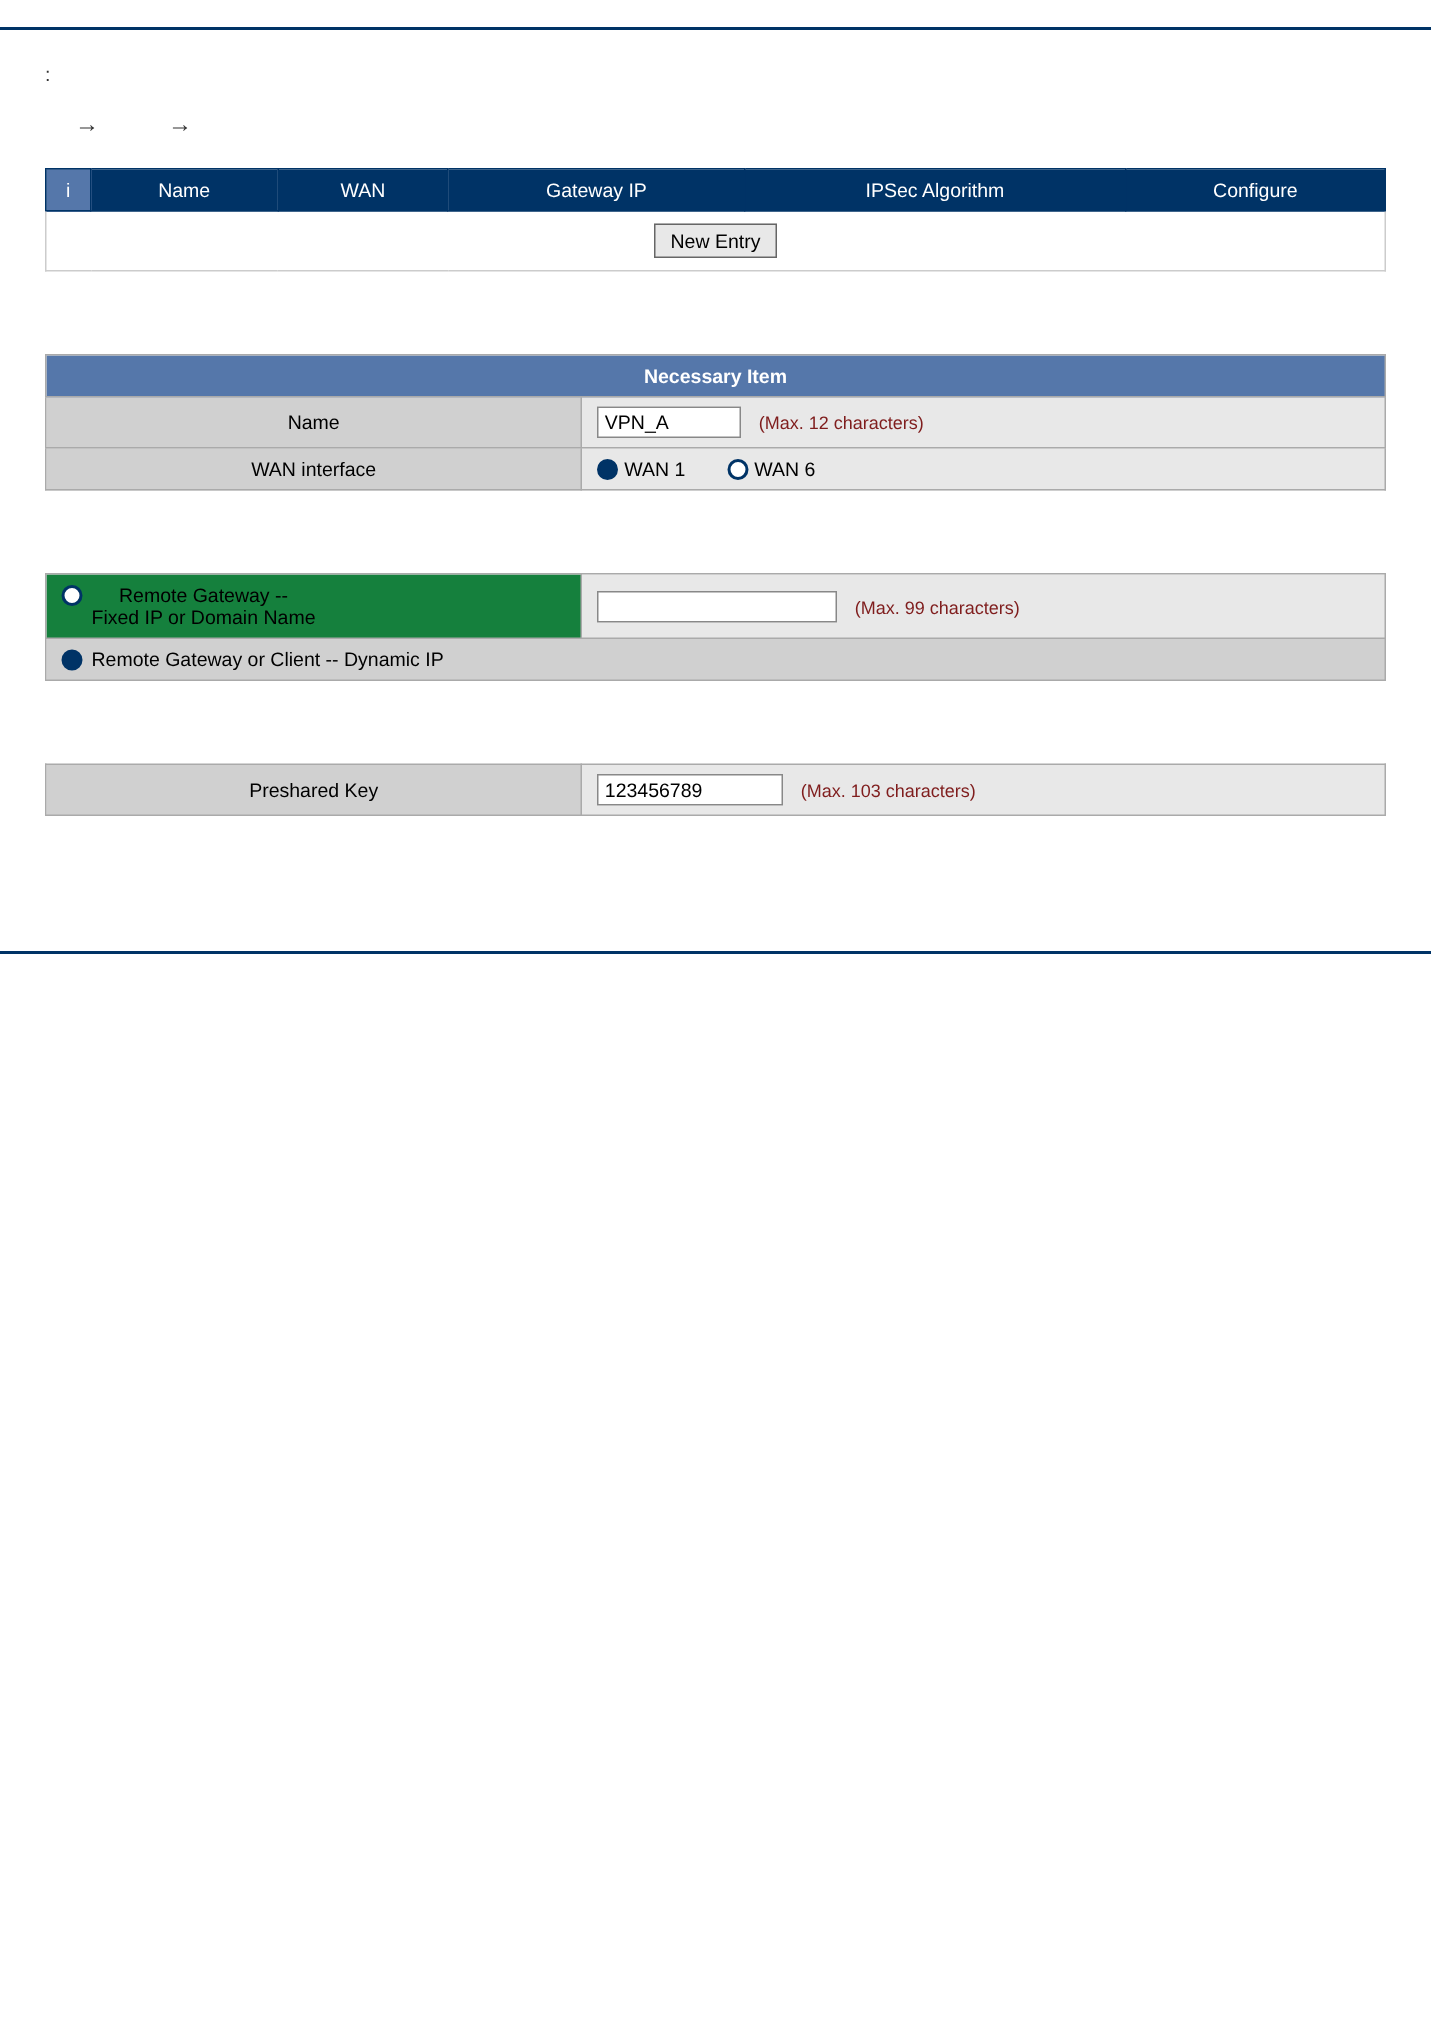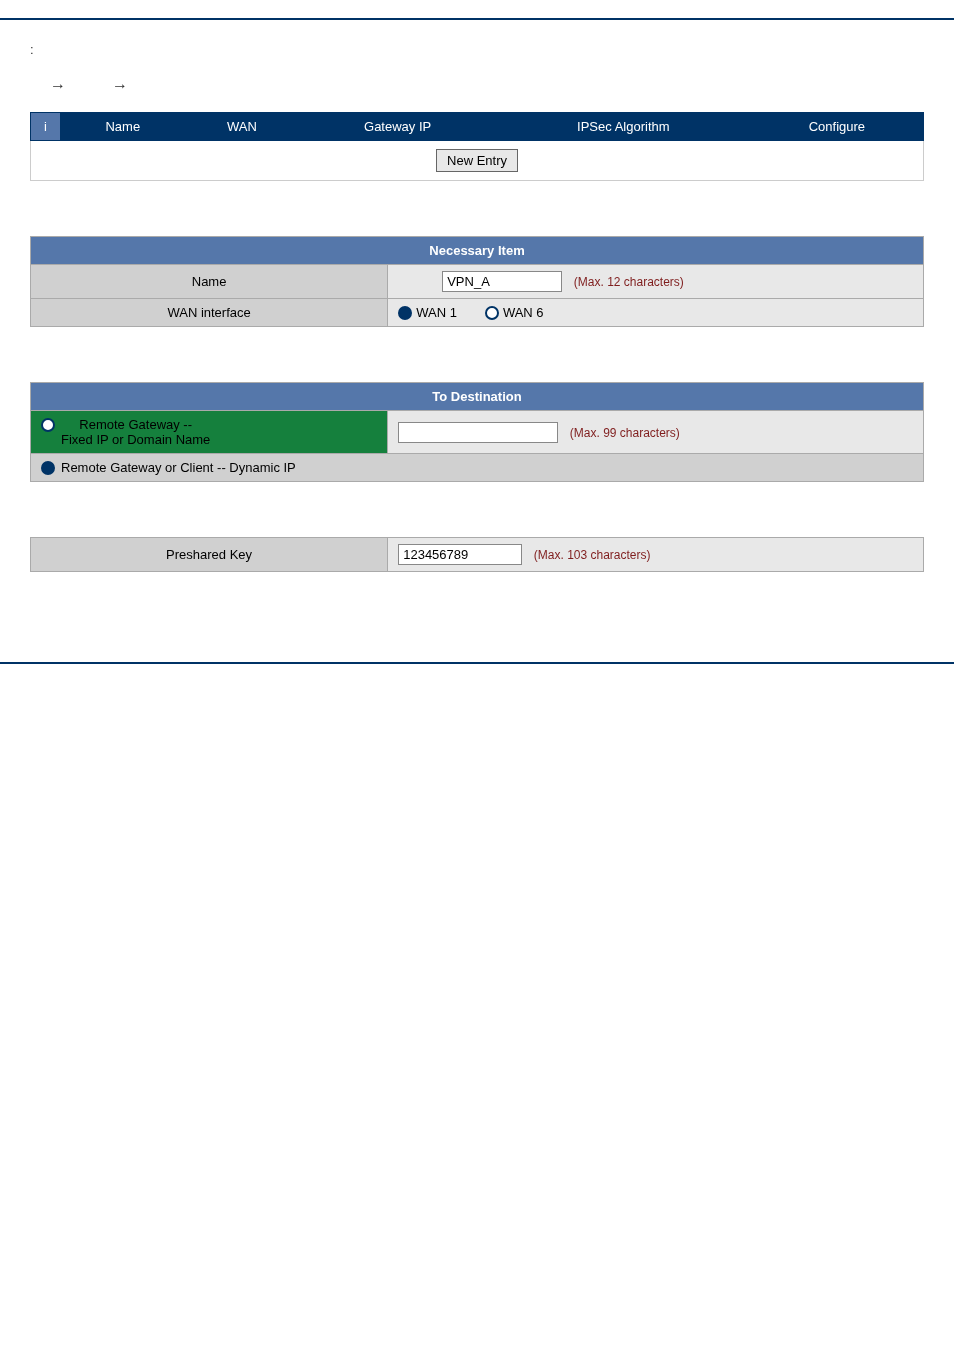--- a/index.html
+++ b/index.html
@@ -243,21 +243,21 @@
 
   <div class="form-section">
     <table class="form-table">
       <tbody>
           <tr class="section-header-row">
         <td colspan="2">Necessary Item</td>
       </tr>
       <tr>
         <td>Name</td>
         <td>
-          <input type="text" class="form-input" style="width: 120px; margin-left: 44px;" value="VPN_A">
+          <input type="text" class="form-input" style="width: 96px;" value="VPN_A">
           <span class="hint-text">(Max. 12 characters)</span>
         </td>
       </tr>
       <tr>
         <td>WAN interface</td>
         <td>
           <div class="radio-group">
             <label class="radio-label">
               <span class="radio-btn selected"></span>
               <span>WAN 1</span>
@@ -271,23 +271,20 @@
       </tr>
     </tbody>
       </table>
   </div>
 
   <div class="section-spacer"></div>
 
   <div class="form-section">
     <table class="form-table">
       <tbody>
-          <tr class="section-header-row">
-        <td colspan="2">To Destination</td>
-      </tr>
       <tr>
         <td style="background:#15803d;">
           <div class="destination-option">
             <span class="radio-circle filled"></span>
             <div>
               <div>Remote Gateway --</div>
               <div>Fixed IP or Domain Name</div>
             </div>
           </div>
         </td>

